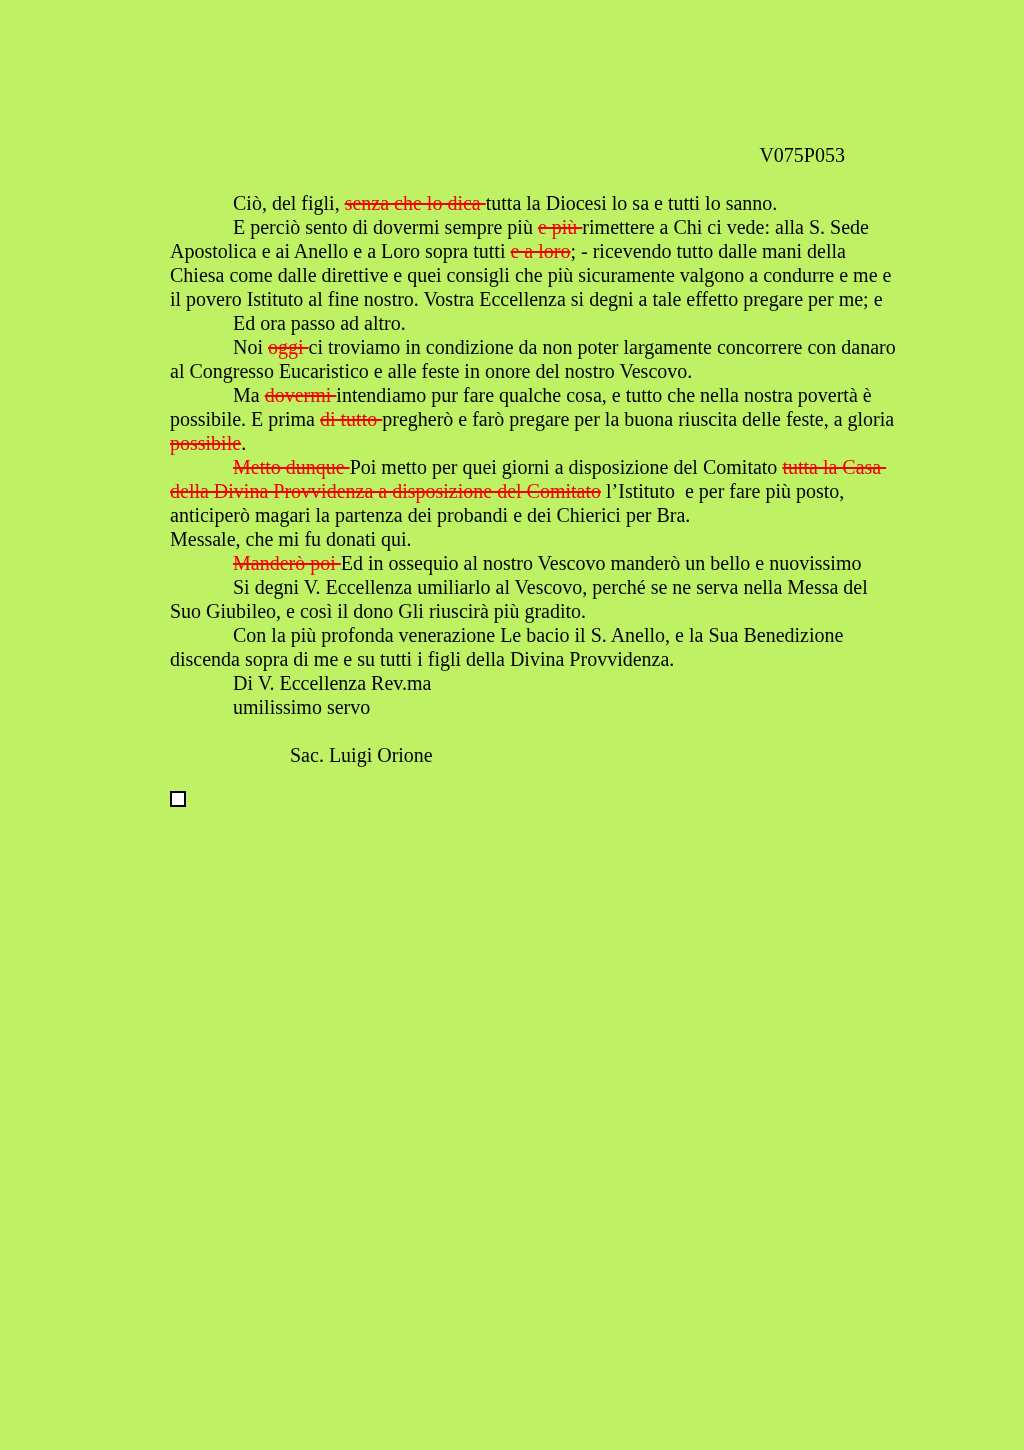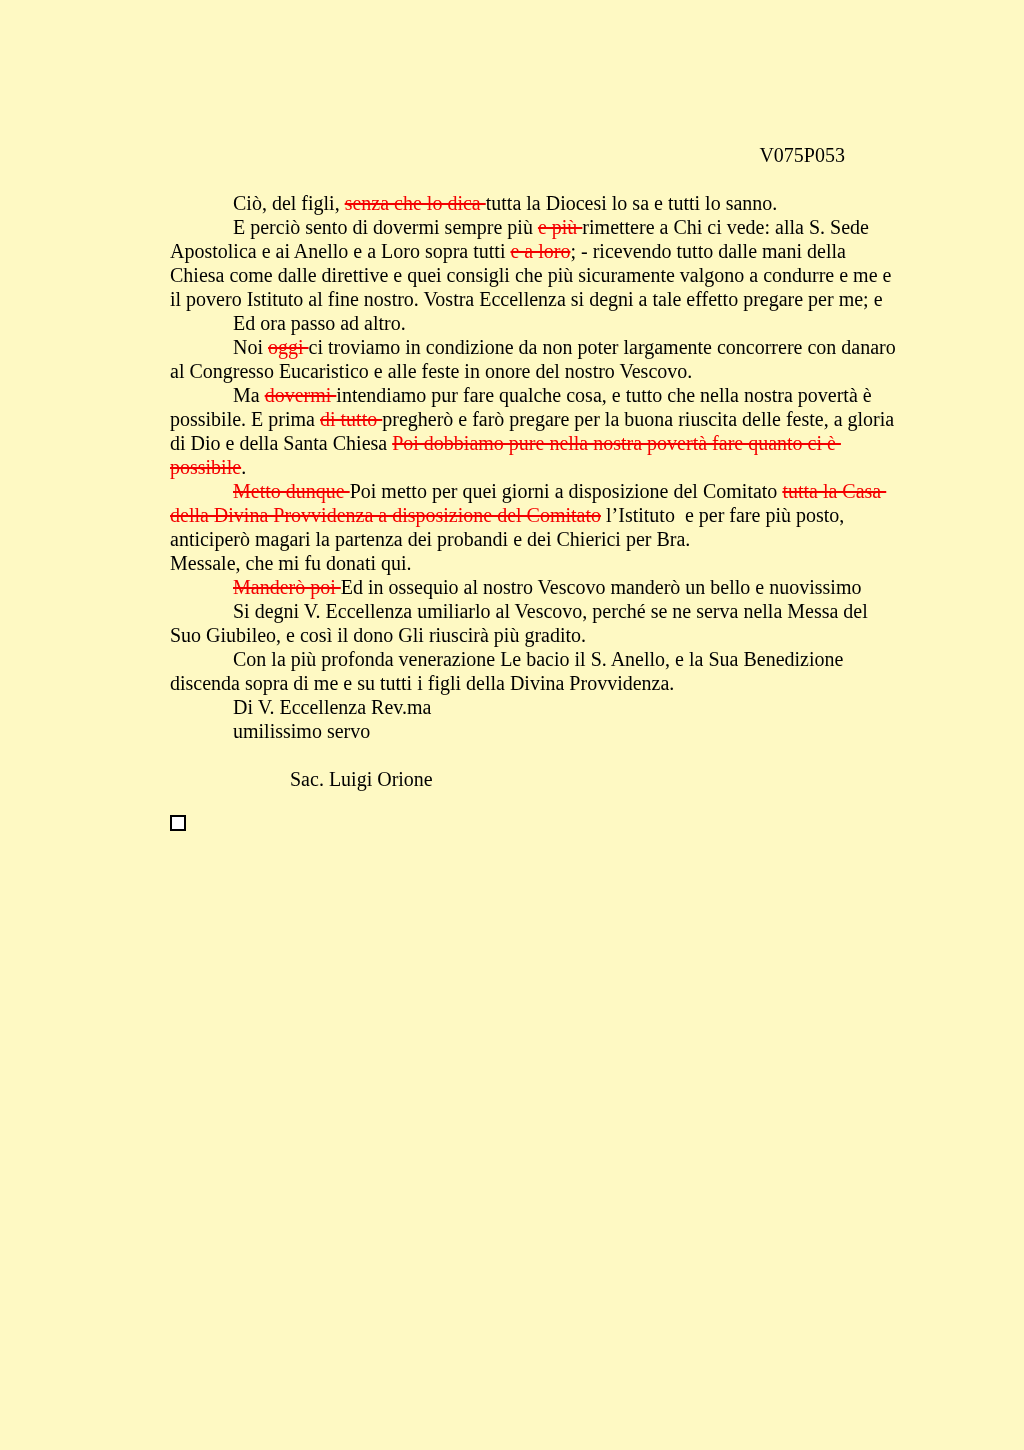--- a/index.html
+++ b/index.html
@@ -11,21 +11,21 @@
     width: 1024px;
     height: 1450px;
     font-family: "Liberation Serif", "DejaVu Serif", serif;
     color: #000000;
   }
   .page {
     box-sizing: border-box;
     width: 1024px;
     height: 1450px;
     padding: 143px 80px 0 170px;
-    background: #fef9c3;
+    background: #bef264;
     overflow: hidden;
   }
   .doc-code {
     width: 675px;
     height: 24px;
     line-height: 24px;
     font-size: 20px;
     text-align: right;
     margin-bottom: 24px;
     white-space: pre;
@@ -64,21 +64,20 @@
       <div class="line indent-first"><span class="normal">Ciò, del figli, </span><span class="del">senza che lo dica </span><span class="normal">tutta la Diocesi lo sa e tutti lo sanno.</span></div>
       <div class="line indent-first"><span class="normal">E perciò sento di dovermi sempre più </span><span class="del">e più </span><span class="normal">rimettere a Chi ci vede: alla S. Sede</span></div>
       <div class="line"><span class="normal">Apostolica e ai Anello e a Loro sopra tutti </span><span class="del">e a loro</span><span class="normal">; - ricevendo tutto dalle mani della</span></div>
       <div class="line"><span class="normal">Chiesa come dalle direttive e quei consigli che più sicuramente valgono a condurre e me e</span></div>
       <div class="line"><span class="normal">il povero Istituto al fine nostro. Vostra Eccellenza si degni a tale effetto pregare per me; e</span></div>
       <div class="line indent-first"><span class="normal">Ed ora passo ad altro.</span></div>
       <div class="line indent-first"><span class="normal">Noi </span><span class="del">oggi </span><span class="normal">ci troviamo in condizione da non poter largamente concorrere con danaro</span></div>
       <div class="line"><span class="normal">al Congresso Eucaristico e alle feste in onore del nostro Vescovo.</span></div>
       <div class="line indent-first"><span class="normal">Ma </span><span class="del">dovermi </span><span class="normal">intendiamo pur fare qualche cosa, e tutto che nella nostra povertà è</span></div>
       <div class="line"><span class="normal">possibile. E prima </span><span class="del">di tutto </span><span class="normal">pregherò e farò pregare per la buona riuscita delle feste, a gloria</span></div>
-      <div class="line"><span class="normal">di Dio e della Santa Chiesa </span><span class="del">Poi dobbiamo pure nella nostra povertà fare quanto ci è </span></div>
       <div class="line"><span class="del">possibile</span><span class="normal">.</span></div>
       <div class="line indent-first"><span class="del">Metto dunque </span><span class="normal">Poi metto per quei giorni a disposizione del Comitato </span><span class="del">tutta la Casa </span></div>
       <div class="line"><span class="del">della Divina Provvidenza a disposizione del Comitato</span><span class="normal"> l’Istituto  e per fare più posto,</span></div>
       <div class="line"><span class="normal">anticiperò magari la partenza dei probandi e dei Chierici per Bra.</span></div>
       <div class="line"><span class="normal">Messale, che mi fu donati qui.</span></div>
       <div class="line indent-first"><span class="del">Manderò poi </span><span class="normal">Ed in ossequio al nostro Vescovo manderò un bello e nuovissimo</span></div>
       <div class="line indent-first"><span class="normal">Si degni V. Eccellenza umiliarlo al Vescovo, perché se ne serva nella Messa del</span></div>
       <div class="line"><span class="normal">Suo Giubileo, e così il dono Gli riuscirà più gradito.</span></div>
       <div class="line indent-first"><span class="normal">Con la più profonda venerazione Le bacio il S. Anello, e la Sua Benedizione</span></div>
       <div class="line"><span class="normal">discenda sopra di me e su tutti i figli della Divina Provvidenza.</span></div>

